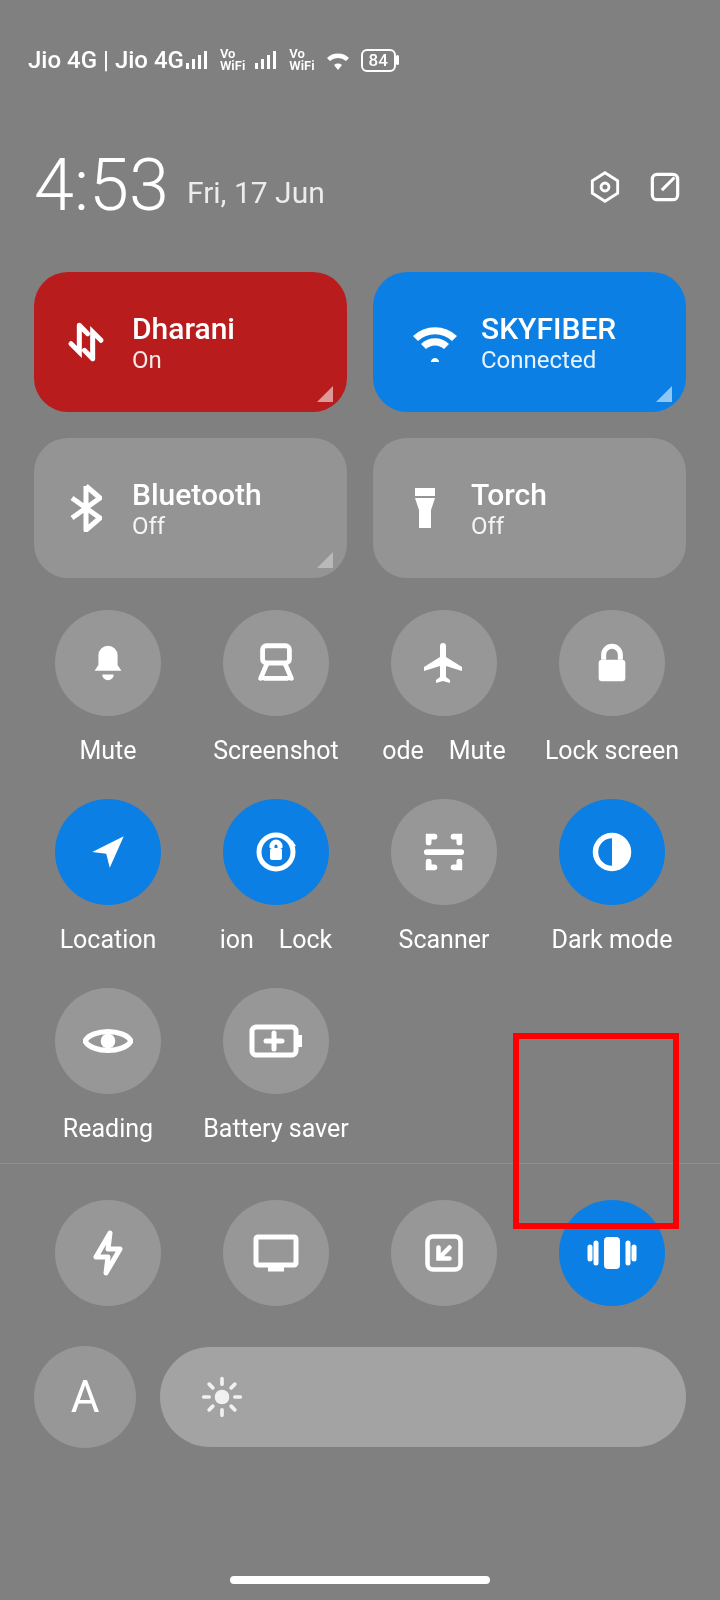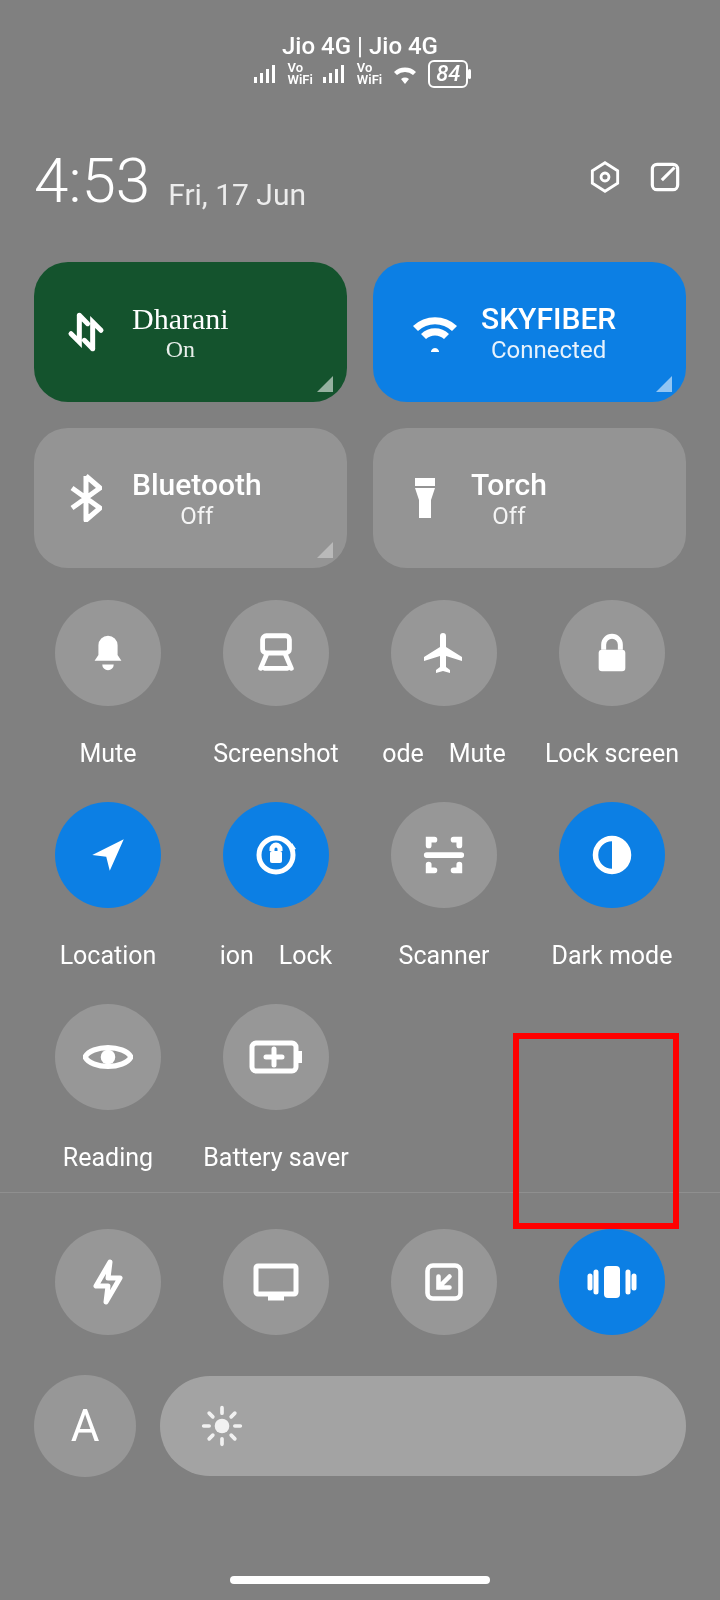--- a/index.html
+++ b/index.html
@@ -9,84 +9,82 @@
     height: 1600px;
     background: #808080;
     font-family: -apple-system, Roboto, "Segoe UI", sans-serif;
     color: #fff;
     overflow: hidden;
     position: relative;
   }
   .status-bar {
     display: flex;
     align-items: center;
-    justify-content: center;
+    justify-content: flex-start;
     padding: 0 28px;
     height: 120px;
     font-size: 24px;
     font-weight: 500;
-    flex-direction: column;
   }
   .status-right { display: flex; align-items: center; gap: 8px; }
   .status-right svg { display: block; }
   .batt-box {
     border: 2.5px solid #fff;
     border-radius: 6px;
     padding: 1px 6px;
-    font-size: 22px;
+    font-size: 17px;
     line-height: 1;
     position: relative;
-    font-style: italic;
   }
   .batt-box::after {
     content: "";
     position: absolute;
     right: -5px; top: 50%;
     width: 3px; height: 10px;
     background: #fff;
     border-radius: 2px;
     transform: translateY(-50%);
   }
   .vowifi { font-size: 13px; line-height: 0.9; font-weight: 600; }
 
   .header-row {
     display: flex;
     align-items: flex-end;
     padding: 30px 34px 0 34px;
     gap: 18px;
   }
-  .clock { font-size: 62px; font-weight: 300; line-height: 1; }
-  .date { font-size: 30px; color: rgba(255,255,255,0.85); font-weight: 400; flex: 1; }
+  .clock { font-size: 72px; font-weight: 300; line-height: 1; }
+  .date { font-size: 30px; color: rgba(255,255,255,0.85); font-weight: 400; margin-bottom: 12px; flex: 1; }
   .hdricon {
     width: 42px; height: 42px; margin-bottom: 14px;
     display: flex; align-items: center; justify-content: center;
   }
 
   .tiles-big {
     display: grid;
     grid-template-columns: 1fr 1fr;
     gap: 26px;
     padding: 50px 34px 0 34px;
   }
   .big-tile {
     position: relative;
     border-radius: 34px;
     height: 140px;
     display: flex;
     align-items: center;
     padding: 0 24px;
     gap: 18px;
   }
-  .big-tile.green { background: #14532d; font-family: Liberation Serif, serif; }
+  .big-tile.green { background: #b91c1c; }
   .big-tile.blue  { background: #0c7fe4; padding-left: 34px; }
   .big-tile.gray  { background: rgba(255,255,255,0.16); }
   .big-tile .ic { width: 56px; display:flex; justify-content:center;}
   .big-tile .txt { display:flex; flex-direction:column; }
   .big-tile .title { font-size: 30px; font-weight: 500; }
-  .big-tile .sub { font-size: 24px; opacity: 0.9; text-align: center; }
+  .big-tile .sub { font-size: 24px; opacity: 0.9; }
   .big-tile .chev {
     position: absolute; right: 14px; bottom: 10px;
     width: 0; height: 0;
     border-left: 16px solid transparent;
     border-bottom: 16px solid rgba(255,255,255,0.55);
   }
   .big-tile .chev-lite { border-bottom-color: rgba(255,255,255,0.35); }
 
   .small-grid {
     display: grid;
@@ -100,21 +98,21 @@
     overflow:hidden;
   }
   .circle {
     width: 106px; height: 106px;
     border-radius: 50%;
     background: rgba(255,255,255,0.18);
     display:flex; align-items:center; justify-content:center;
   }
   .circle.on { background: #0c7fe4; }
   .label {
-    margin-top: 33px;
+    margin-top: 20px;
     font-size: 25px;
     white-space: nowrap;
     text-align:center;
     max-width: 150px;
     overflow: hidden;
   }
   .row4 {
     display:grid; grid-template-columns: repeat(4,1fr);
     padding: 36px 24px 0 24px;
     border-top: 1px solid rgba(255,255,255,0.12);

